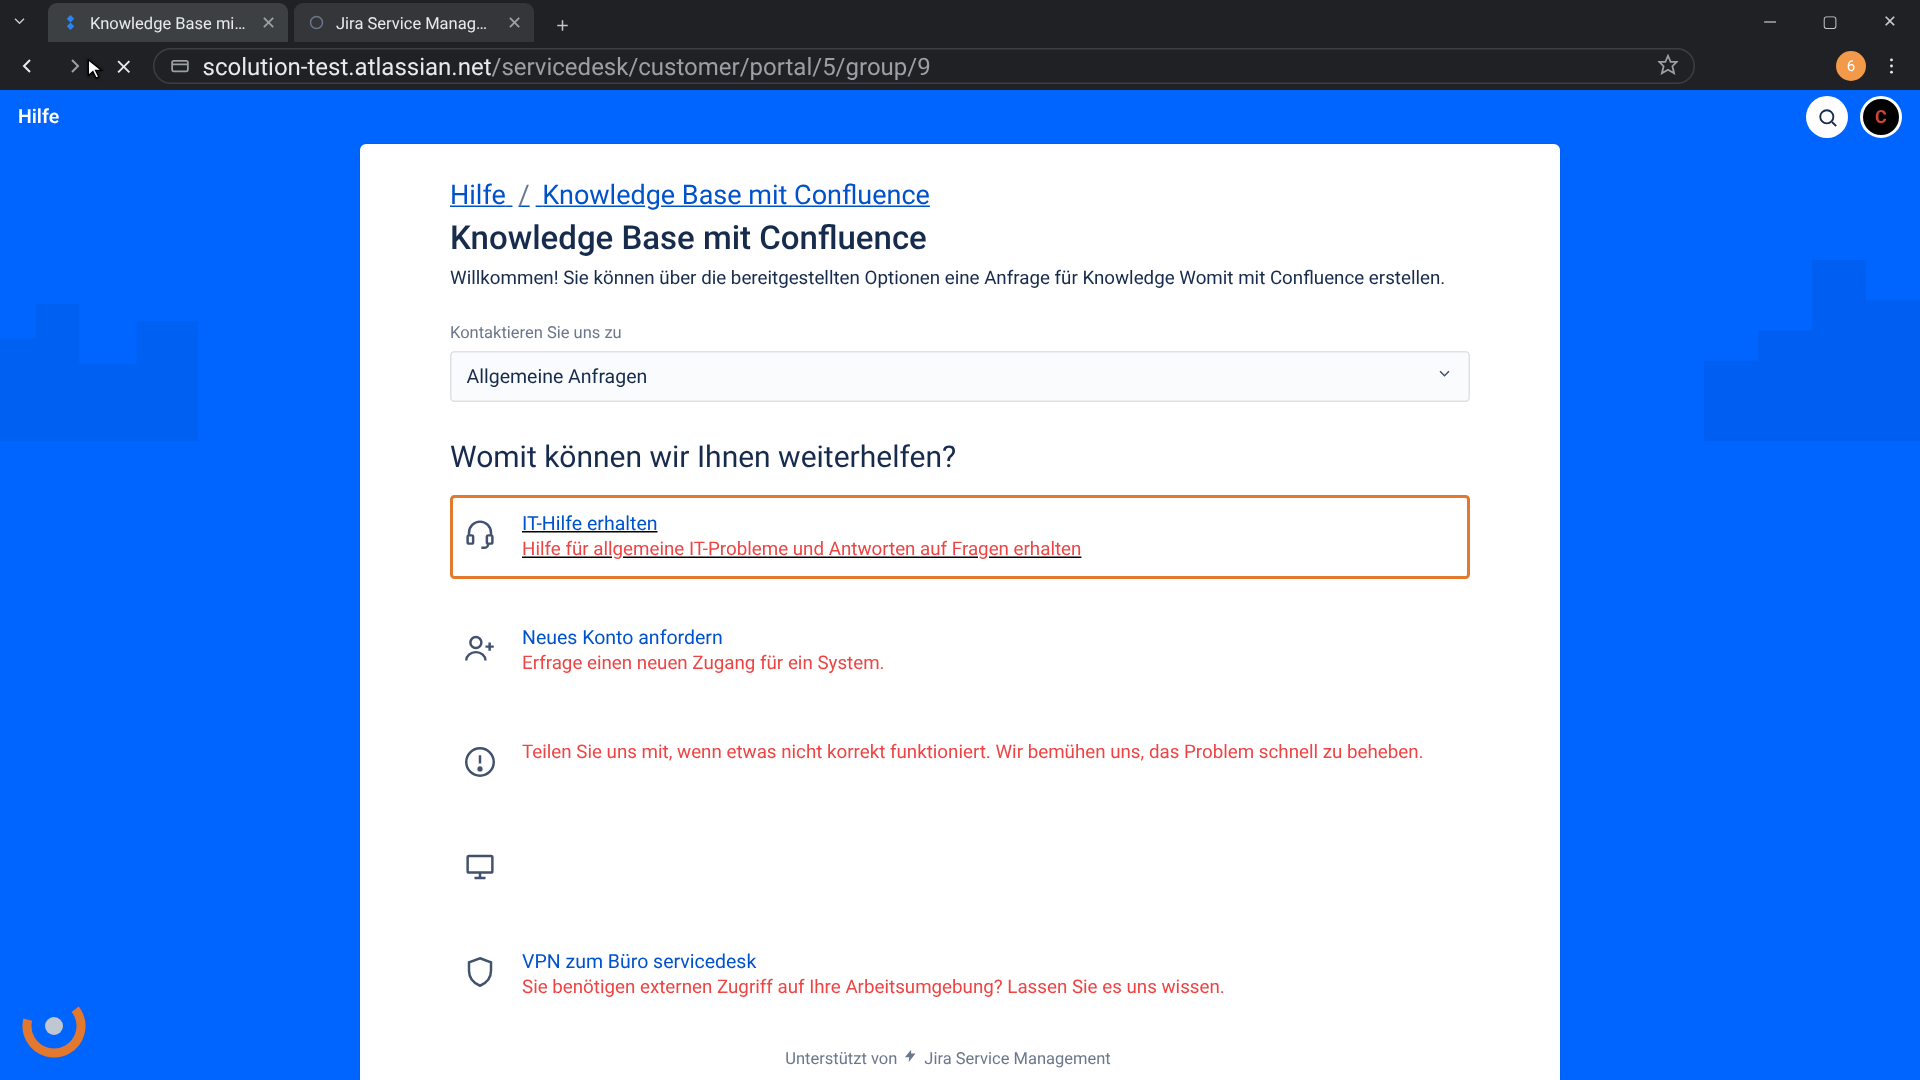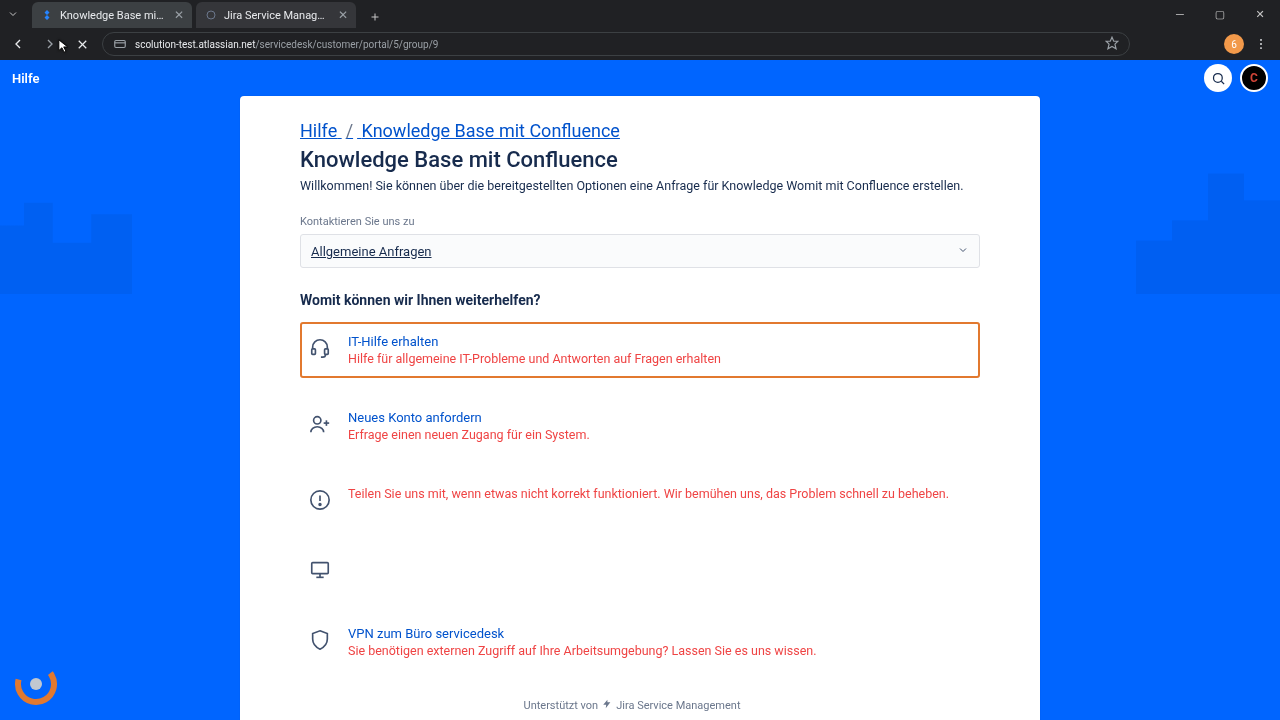--- a/index.html
+++ b/index.html
@@ -17,21 +17,21 @@
 .tab .favico.circle { color:#6b778c; }
 .tab .label { white-space: nowrap; overflow: hidden; text-overflow: ellipsis; flex:1; }
 .tab .close { margin-left: 8px; color: #9aa0a6; font-size: 12px; flex:none; }
 .newtab { width: 22px; height: 22px; display:flex; align-items:center; justify-content:center; color:#c7c7c7; margin-left:4px; border-radius:50%; }
 .window-ctrls { margin-left:auto; display:flex; }
 .window-ctrls div { width: 40px; height: 28px; display:flex; align-items:center; justify-content:center; color:#c7c7c7; font-size:11px; }
 
 .addr-row { height: 32px; background: #202124; display:flex; align-items:center; padding: 0 6px; gap:8px; }
 .nav-btn { width:24px; height:24px; display:flex; align-items:center; justify-content:center; color:#9aa0a6; }
 .nav-btn.enabled { color:#e8eaed; }
-.addr-box { flex:1; max-width: 1028px; height:24px; background:#202124; border:1px solid #3c4043; border-radius:14px; display:flex; align-items:center; padding:0 10px; color:#e8eaed; font-size:10px; }
+.addr-box { flex:1; max-width: 1028px; height:24px; background:#202124; border:1px solid #3c4043; border-radius:14px; display:flex; align-items:center; padding:0 10px; color:#e8eaed; font-size:16px; }
 .addr-box .site-icon { color:#9aa0a6; margin-right:8px; display:flex; }
 .addr-box .domain { color:#e8eaed; }
 .addr-box .path { color:#9aa0a6; }
 .addr-box .star { margin-left:auto; color:#9aa0a6; }
 .right-icons { margin-left:auto; display:flex; align-items:center; gap:10px; padding-right:6px; }
 .profile-badge { width:20px; height:20px; border-radius:50%; background:#f2994a; color:#fff; font-size:10px; display:flex; align-items:center; justify-content:center; }
 .kebab { color:#e8eaed; display:flex; }
 
 
 .page { flex:1; background:#0052cc; position:relative; overflow:hidden; }
@@ -47,28 +47,28 @@
 .circle-btn.avatar { background:#000; border:2px solid #fff; color:#d04437; font-weight:700; font-size:12px; }
 
 .card { position:absolute; left:240px; top:36px; width:800px; bottom:0; background:#fff; border-radius:4px 4px 0 0; box-shadow: 0 0 1px rgba(9,30,66,0.3); padding: 24px 60px; overflow:auto; }
 
 .breadcrumb { font-size:18px; color:#0052cc; margin-bottom:6px;text-decoration:underline; }
 .breadcrumb .sep { color:#6b778c; margin:0 4px; }
 h1.page-title { font-size:22px; color:#172b4d; font-weight:500; margin-bottom:6px; }
 .page-desc { font-size:12.5px; color:#172b4d; margin-bottom:22px; }
 
 .field-label { font-size:11px; color:#6b778c; margin-bottom:6px; }
-.select { width:100%; height:34px; border:1px solid #dfe1e6; border-radius:3px; background:#fafbfc; display:flex; align-items:center; padding:0 10px; color:#172b4d; font-size:13px; margin-bottom:24px;text-decoration:underline; }
+.select { width:100%; height:34px; border:1px solid #dfe1e6; border-radius:3px; background:#fafbfc; display:flex; align-items:center; padding:0 10px; color:#172b4d; font-size:13px; margin-bottom:24px; }
 .select .caret { margin-left:auto; color:#42526e; }
 
-h2.section-title { font-size:14px; color:#172b4d; font-weight:700; margin-bottom:14px; }
+h2.section-title { font-size:20px; color:#172b4d; font-weight:400; margin-bottom:14px; }
 
 .req-list { display:flex; flex-direction:column; gap:20px; }
 .req { display:flex; align-items:flex-start; gap:16px; padding:10px 6px; border:2px solid transparent; border-radius:3px; }
-.req.highlight { border:2px solid #e2792f; }
+.req.highlight { border:2px solid #e2792f;text-decoration:underline; }
 .req .icon { width:24px; height:24px; flex:none; color:#42526e; margin-top:2px; display:flex; align-items:center; justify-content:center; }
 .req .txt .title { font-size:13px; color:#0052cc; font-weight:400; margin-bottom:2px; }
 .req .txt .desc { font-size:12.5px; color:#ef4444; }
 
 .footer { position:absolute; left:0; right:16px; bottom:8px; text-align:right; font-size:11px; color:#6b778c; display:flex; align-items:center; justify-content:center; gap:4px; }
 .footer .bolt { color:#6b778c; }
 
 .corner-logo { position:absolute; left:14px; bottom:14px; width:44px; height:44px; }
 .corner-logo svg { width:44px; height:44px; }
 

